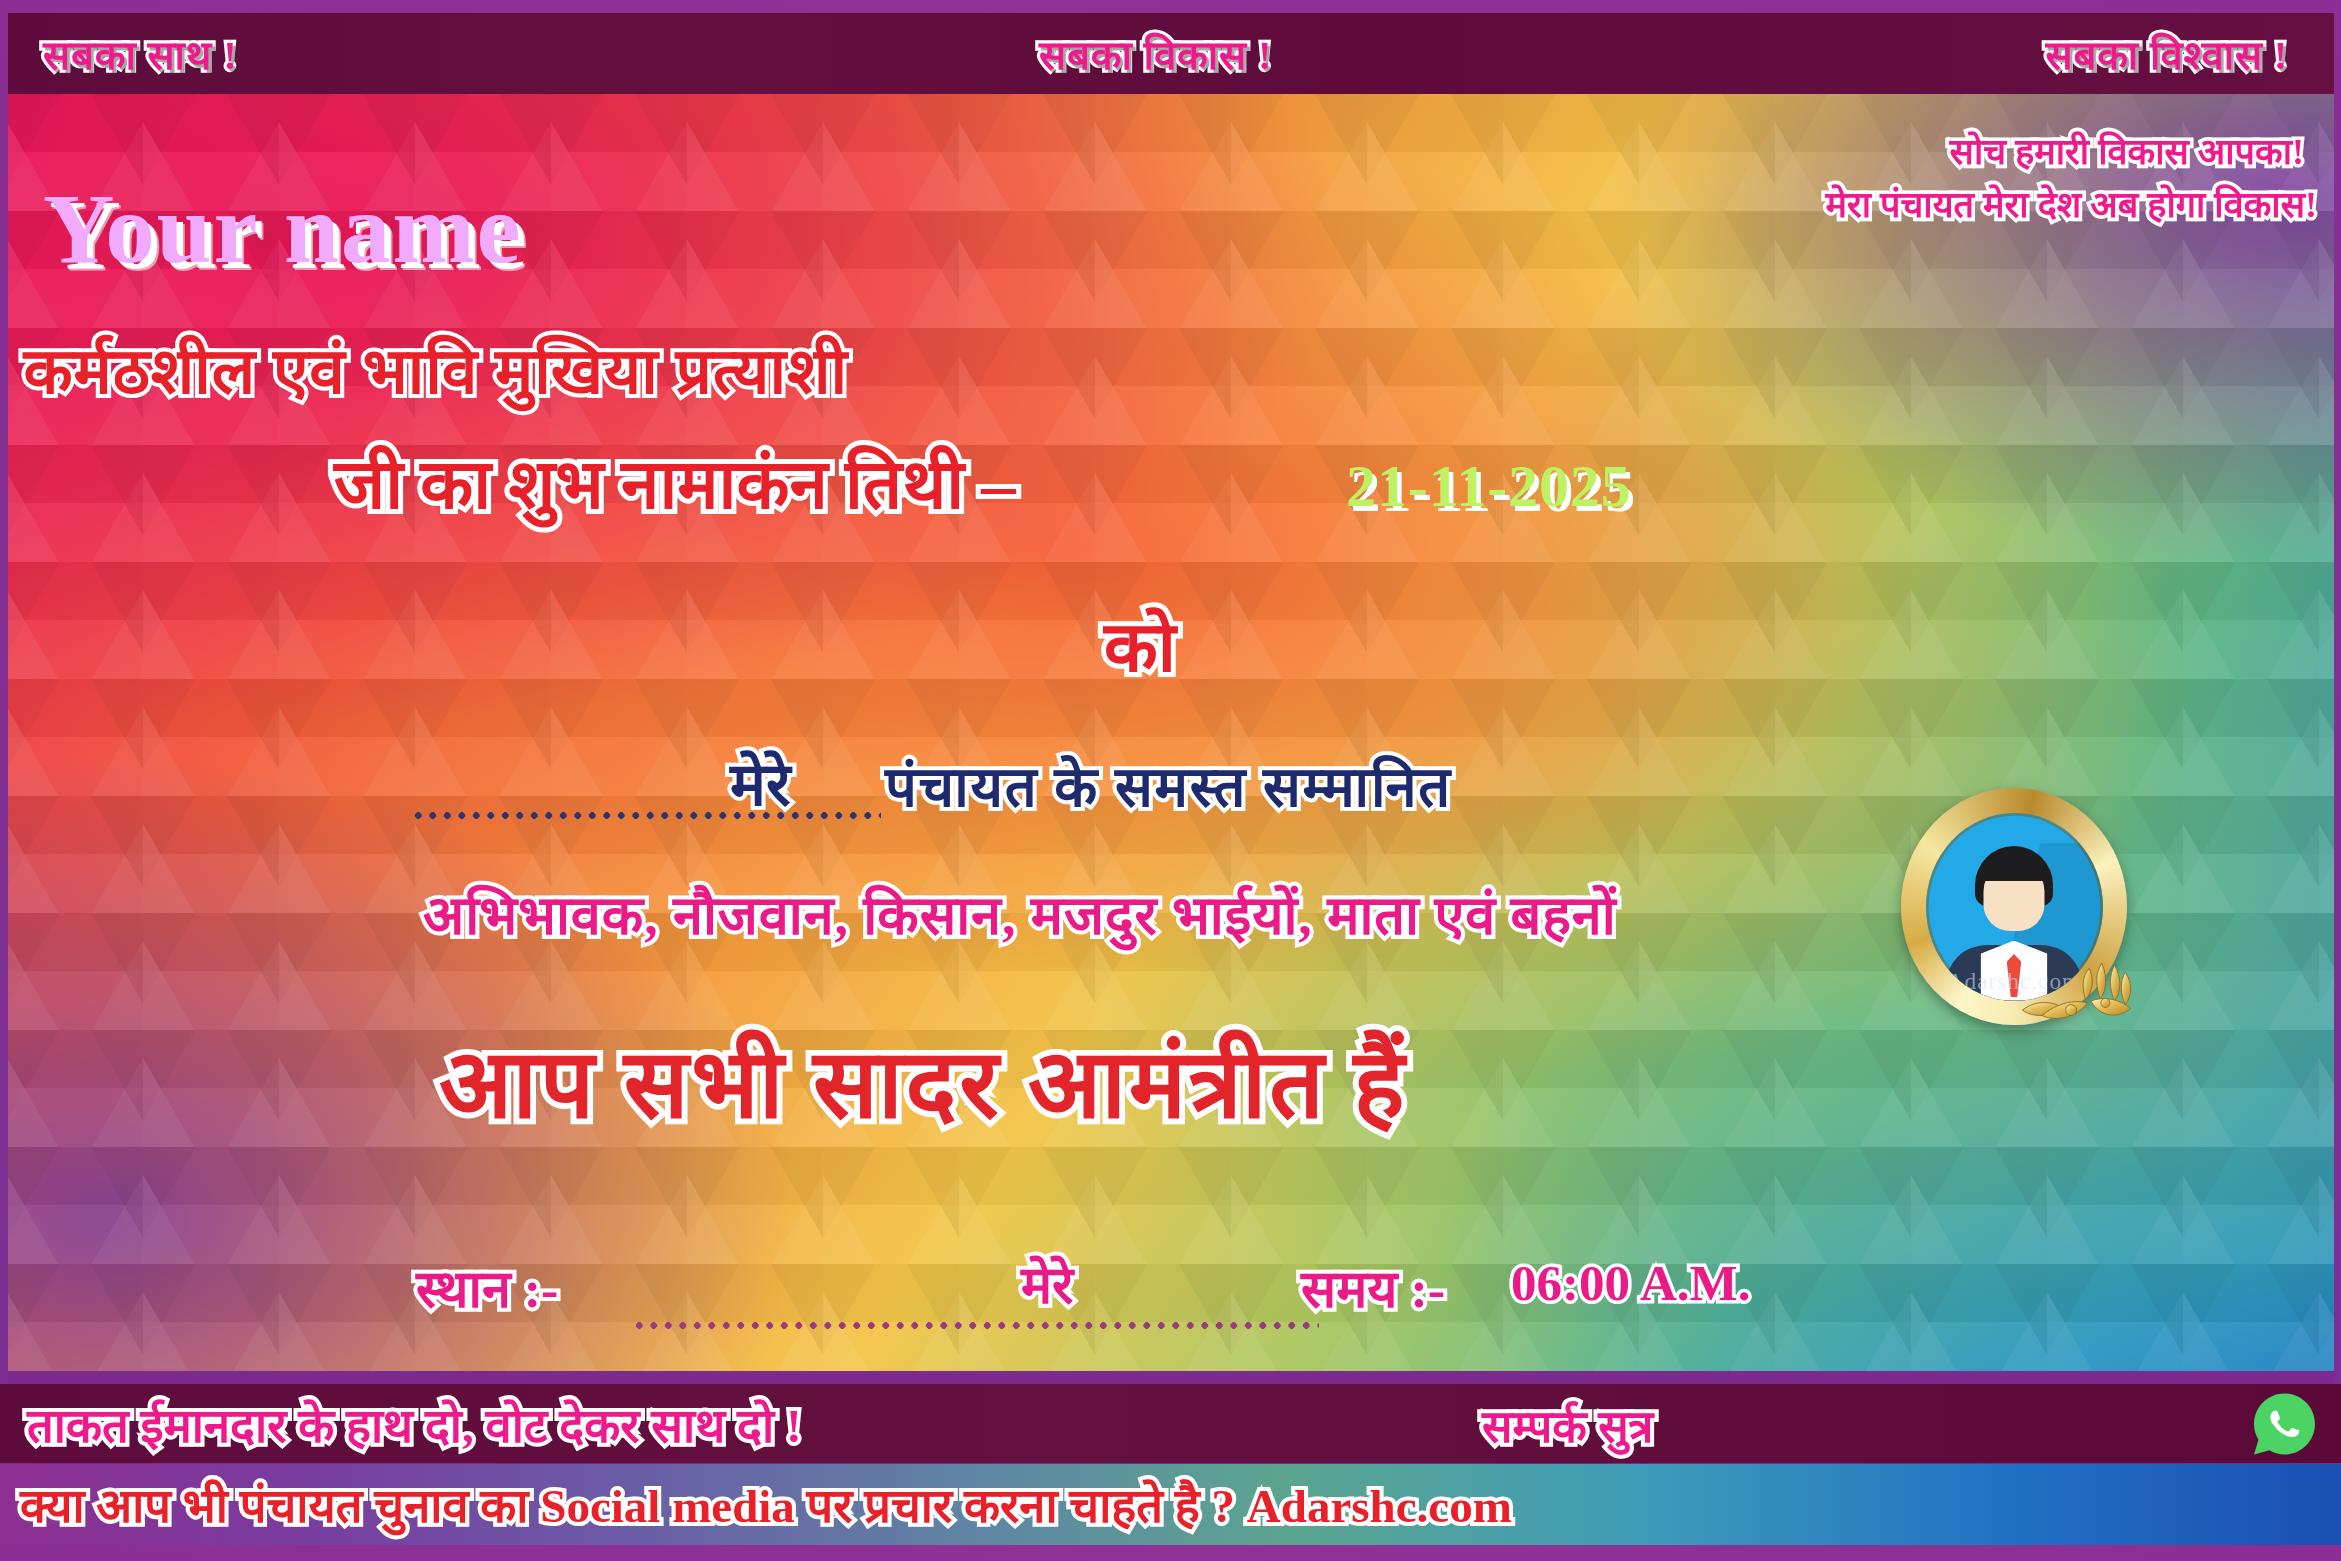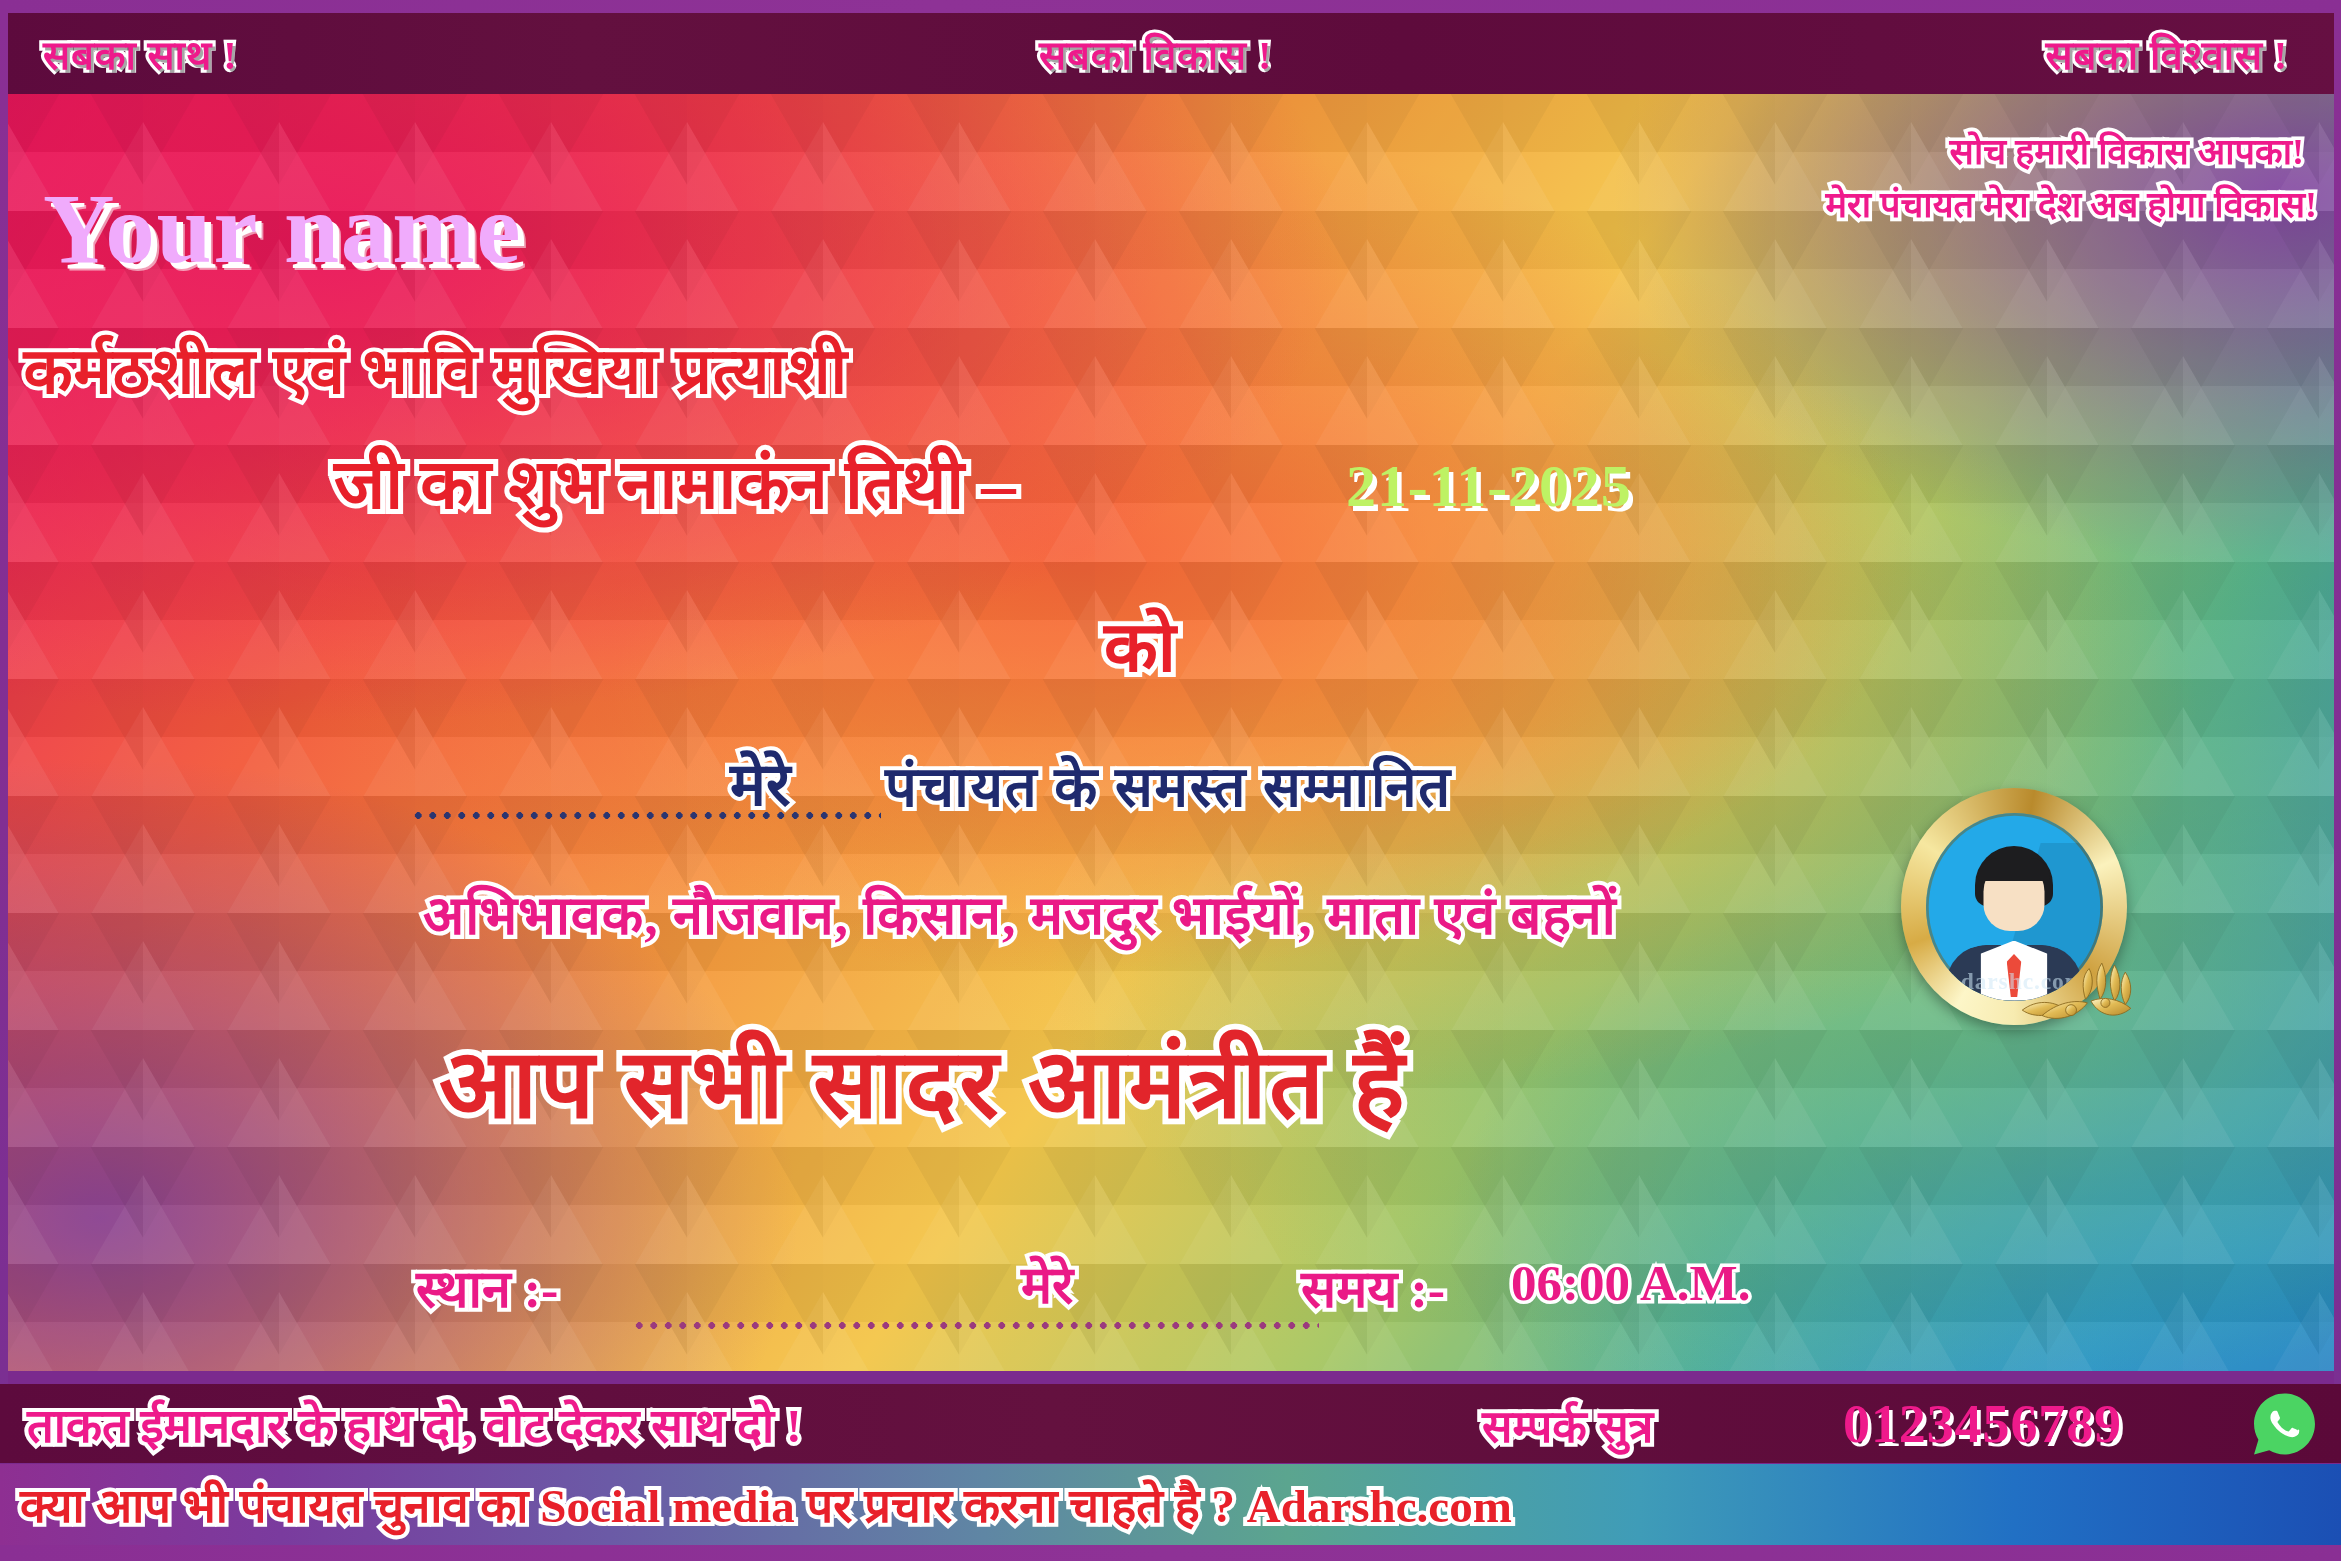--- a/index.html
+++ b/index.html
@@ -215,21 +215,21 @@
     border-radius:40px 40px 0 0;
     clip-path: polygon(0% 100%, 0% 18%, 28% 0%, 40% 0%, 50% 36%, 60% 0%, 72% 0%, 100% 18%, 100% 100%);
   }
   .av-tie {
     position:absolute; left:50%; bottom:3.6px; transform:translateX(-50%);
     width:14.5px; height:43px; background:#ec4a3a;
     clip-path: polygon(50% 0%, 100% 18%, 72% 100%, 28% 100%, 0% 18%);
   }
   .av-wm {
     position:absolute; left:0; right:0; bottom:5.4px;
-    text-align:center; font-family:"Liberation Serif", serif; font-weight:bold;
+    text-align:center; font-family:"Liberation Serif", serif; font-weight:normal;
     font-size:23.5px; color:#cfe8f6; opacity:.55; letter-spacing:0.9px;
   }
   .gold-flourish {
     position:absolute; right:-11px; bottom:-5.4px;
     width:123px; height:94px; pointer-events:none;
   }
 
   
   .bottom-maroon {
     position:absolute; left:0; bottom:98px; width:100%; height:79px;
@@ -358,21 +358,20 @@
         <path d="M84 72 C98 66, 116 70, 128 80 C114 92, 94 90, 84 72 Z"></path>
         <circle cx="62" cy="82" r="6"></circle>
         <circle cx="100" cy="74" r="5"></circle>
       </g>
     </svg>
   </div>
 
   <div class="bottom-maroon">
     <div class="bm-slogan">ताकत ईमानदार के हाथ दो, वोट देकर साथ दो !</div>
     <div class="bm-contact-label">सम्पर्क सुत्र</div>
-    <div class="bm-phone">0123456789</div>
     <svg class="wa-icon" viewBox="0 0 64 64">
       <path fill="#4bd463" d="M32 2C15.4 2 2 15.4 2 32c0 5.6 1.6 10.9 4.3 15.4L2 62l15-4.2C21.4 60.4 26.5 62 32 62c16.6 0 30-13.4 30-30S48.6 2 32 2z"></path>
       <path fill="#ffffff" d="M45.3 38.2c-.7-.4-4.2-2.1-4.9-2.3-.7-.2-1.1-.4-1.6.4-.5.7-1.8 2.3-2.2 2.7-.4.5-.8.5-1.5.2-.7-.4-3-1.1-5.8-3.6-2.1-1.9-3.6-4.3-4-5-.4-.7 0-1.1.3-1.5.3-.3.7-.8 1.1-1.3.4-.4.5-.7.7-1.2.2-.5.1-.9 0-1.3-.2-.4-1.6-3.8-2.2-5.2-.6-1.4-1.1-1.2-1.6-1.2h-1.3c-.5 0-1.2.2-1.8.9-.6.7-2.4 2.4-2.4 5.7s2.5 6.6 2.8 7c.4.5 4.9 7.5 11.9 10.5 1.7.7 3 1.2 4 1.5 1.7.5 3.2.5 4.4.3 1.3-.2 4.2-1.7 4.8-3.4.6-1.7.6-3.1.4-3.4-.2-.3-.6-.5-1.3-.8z"></path>
     </svg>
   </div>
 
   <div class="bottom-strip">
     <div class="bs-text">क्या आप भी पंचायत चुनाव का Social media पर प्रचार करना चाहते है ? Adarshc.com</div>
   </div>
 

